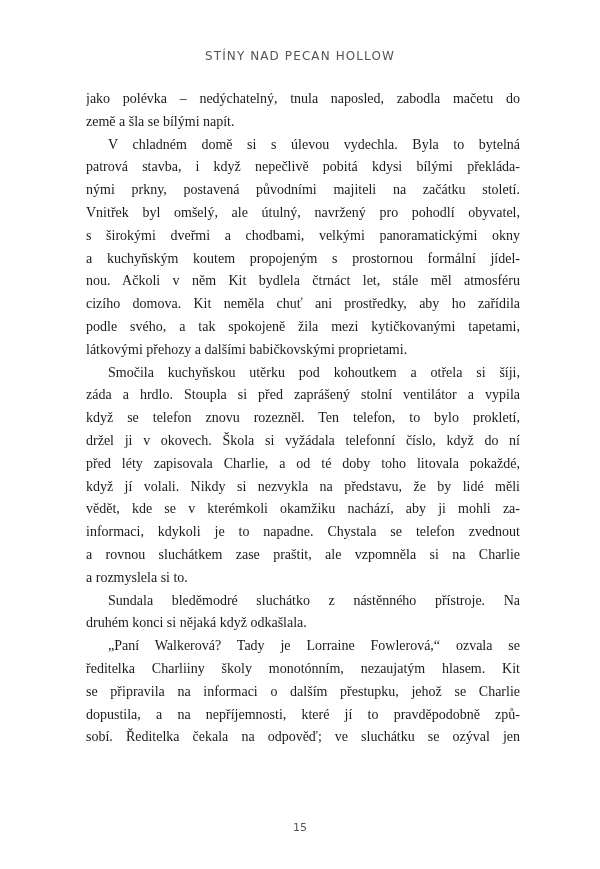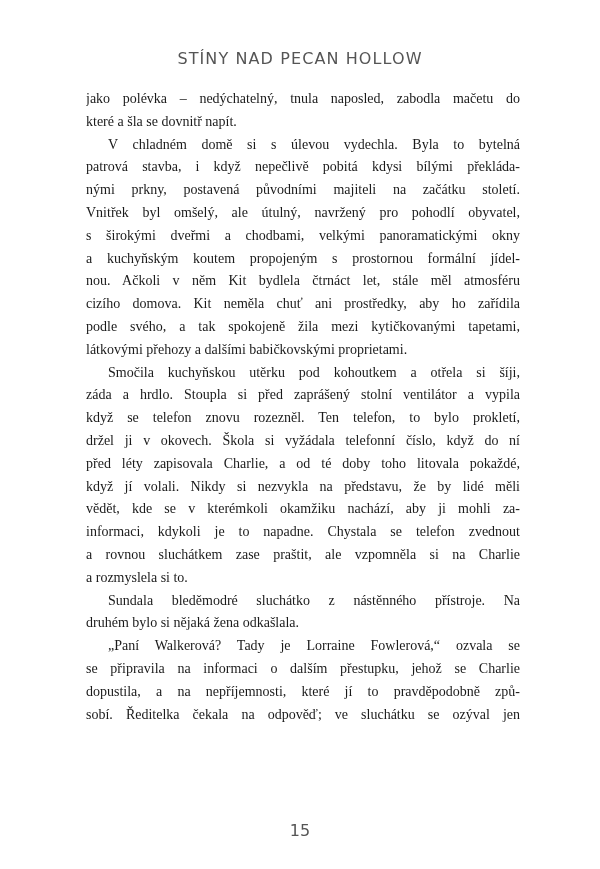--- a/index.html
+++ b/index.html
@@ -1,45 +1,45 @@
 <!DOCTYPE html>
 <html><head>
 <meta charset="utf-8">
 <style>
   html, body { margin: 0; padding: 0; background: #ffffff; }
   body { width: 600px; height: 869px; position: relative; overflow: hidden; }
   .page { position: absolute; left: 0; top: 0; width: 600px; height: 869px; background: #fff; }
   .running-head {
     position: absolute; top: 49px; left: 0; width: 600px; text-align: center;
-    font-family: "DejaVu Sans", sans-serif; font-size: 16px; letter-spacing: 1.1px;
+    font-family: "DejaVu Sans", sans-serif; font-size: 12px; letter-spacing: 1.1px;
     color: #555; font-weight: normal;
   }
   .body-text {
     position: absolute; left: 86px; top: 88px; width: 434px;
     font-family: "Liberation Serif", serif; font-size: 14px; color: #1a1a1a;
   }
   .line {
     height: 22.8px; line-height: 22.8px; white-space: nowrap;
     text-align: justify; text-align-last: justify; overflow: hidden;
   }
   .line.last { text-align-last: left; }
   .line.indent { padding-left: 22px; }
   .page-number {
     position: absolute; top: 821px; left: 0; width: 600px; text-align: center;
-    font-family: "DejaVu Sans", sans-serif; font-size: 16px; color: #555;
+    font-family: "DejaVu Sans", sans-serif; font-size: 11px; color: #555;
   }
 </style>
 </head>
 <body>
 
 <div class="page">
   <div class="running-head">STÍNY NAD PECAN HOLLOW</div>
   <div class="body-text" id="body-text">
       <div class="line">jako polévka – nedýchatelný, tnula naposled, zabodla mačetu do</div>
-      <div class="line last">které a šla se dovnitř napít.</div>
+      <div class="line last">země a šla se bílými napít.</div>
       <div class="line indent">V chladném domě si s úlevou vydechla. Byla to bytelná</div>
       <div class="line">patrová stavba, i když nepečlivě pobitá kdysi bílými překláda-</div>
       <div class="line">nými prkny, postavená původními majiteli na začátku století.</div>
       <div class="line">Vnitřek byl omšelý, ale útulný, navržený pro pohodlí obyvatel,</div>
       <div class="line">s širokými dveřmi a chodbami, velkými panoramatickými okny</div>
       <div class="line">a kuchyňským koutem propojeným s prostornou formální jídel-</div>
       <div class="line">nou. Ačkoli v něm Kit bydlela čtrnáct let, stále měl atmosféru</div>
       <div class="line">cizího domova. Kit neměla chuť ani prostředky, aby ho zařídila</div>
       <div class="line">podle svého, a tak spokojeně žila mezi kytičkovanými tapetami,</div>
       <div class="line last">látkovými přehozy a dalšími babičkovskými proprietami.</div>
@@ -47,20 +47,21 @@
       <div class="line">záda a hrdlo. Stoupla si před zaprášený stolní ventilátor a vypila</div>
       <div class="line">když se telefon znovu rozezněl. Ten telefon, to bylo prokletí,</div>
       <div class="line">držel ji v okovech. Škola si vyžádala telefonní číslo, když do ní</div>
       <div class="line">před léty zapisovala Charlie, a od té doby toho litovala pokaždé,</div>
       <div class="line">když jí volali. Nikdy si nezvykla na představu, že by lidé měli</div>
       <div class="line">vědět, kde se v kterémkoli okamžiku nachází, aby ji mohli za-</div>
       <div class="line">informaci, kdykoli je to napadne. Chystala se telefon zvednout</div>
       <div class="line">a rovnou sluchátkem zase praštit, ale vzpomněla si na Charlie</div>
       <div class="line last">a rozmyslela si to.</div>
       <div class="line indent">Sundala bleděmodré sluchátko z nástěnného přístroje. Na</div>
-      <div class="line last">druhém bylo si nějaká žena odkašlala.</div>
+      <div class="line last">druhém konci si nějaká když odkašlala.</div>
       <div class="line indent">„Paní Walkerová? Tady je Lorraine Fowlerová,“ ozvala se</div>
+      <div class="line">ředitelka Charliiny školy monotónním, nezaujatým hlasem. Kit</div>
       <div class="line">se připravila na informaci o dalším přestupku, jehož se Charlie</div>
       <div class="line">dopustila, a na nepříjemnosti, které jí to pravděpodobně způ-</div>
       <div class="line">sobí. Ředitelka čekala na odpověď; ve sluchátku se ozýval jen</div>
     </div>
   <div class="page-number">15</div>
 </div>
 
 </body></html>

